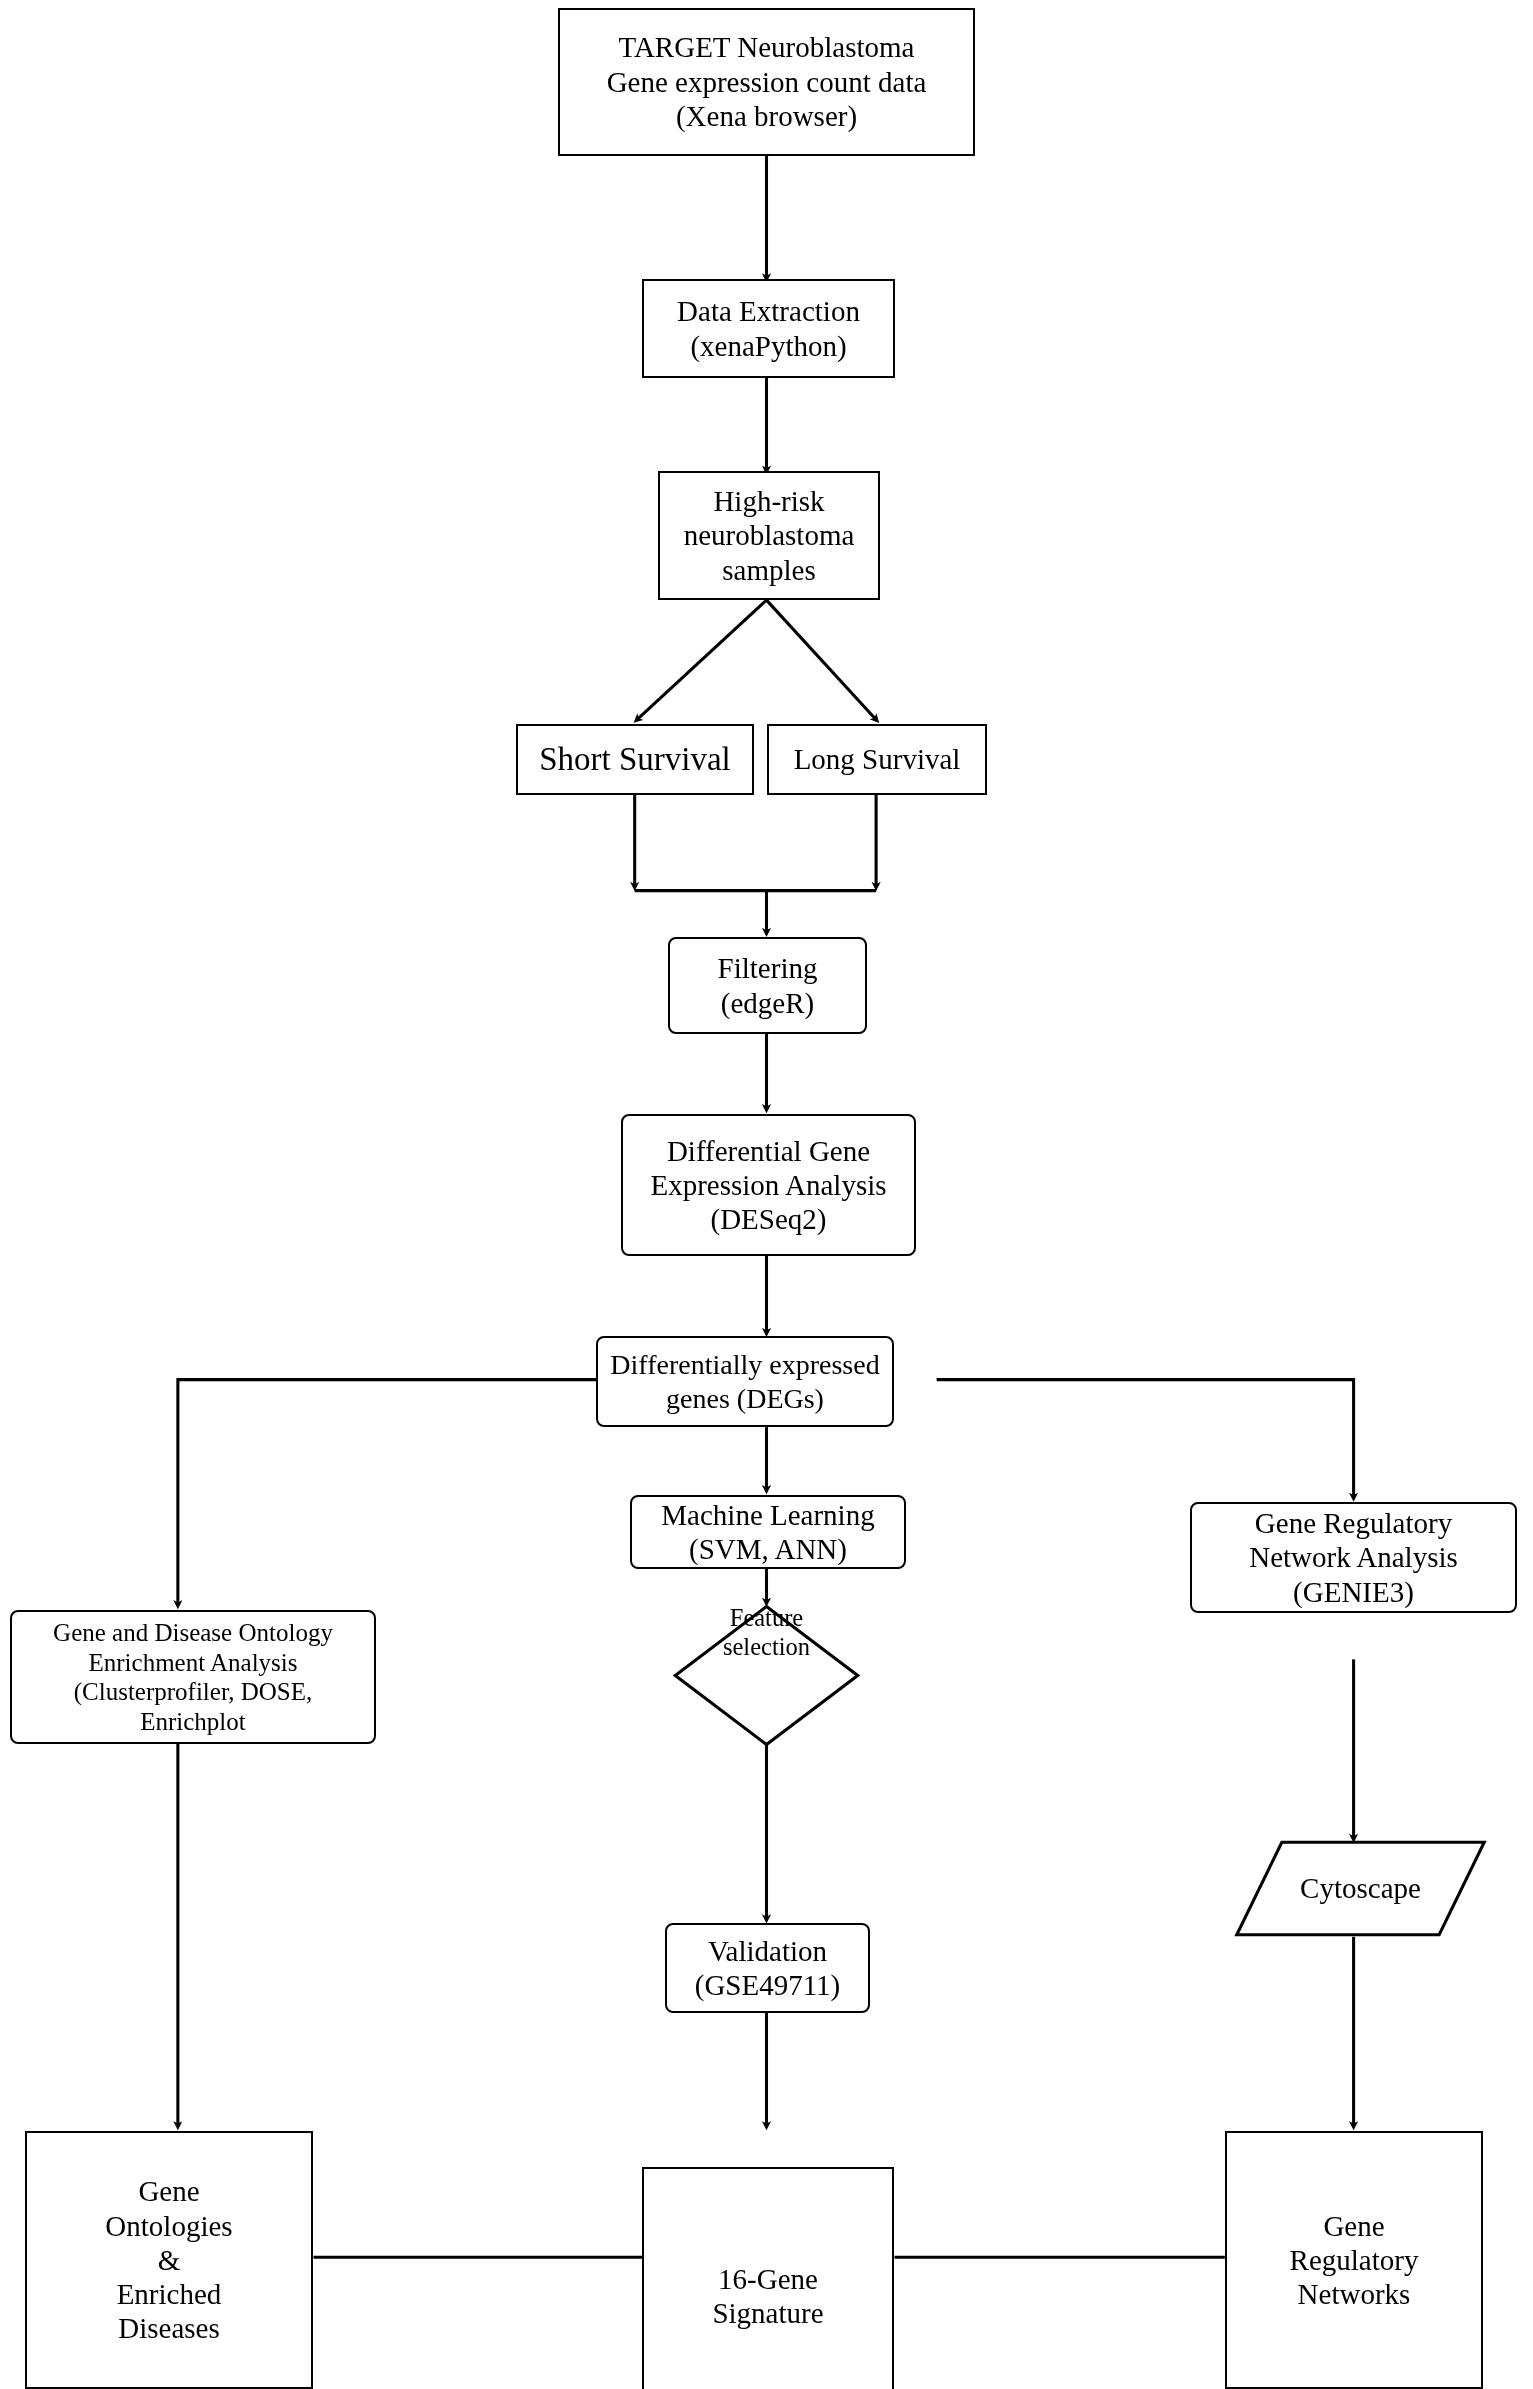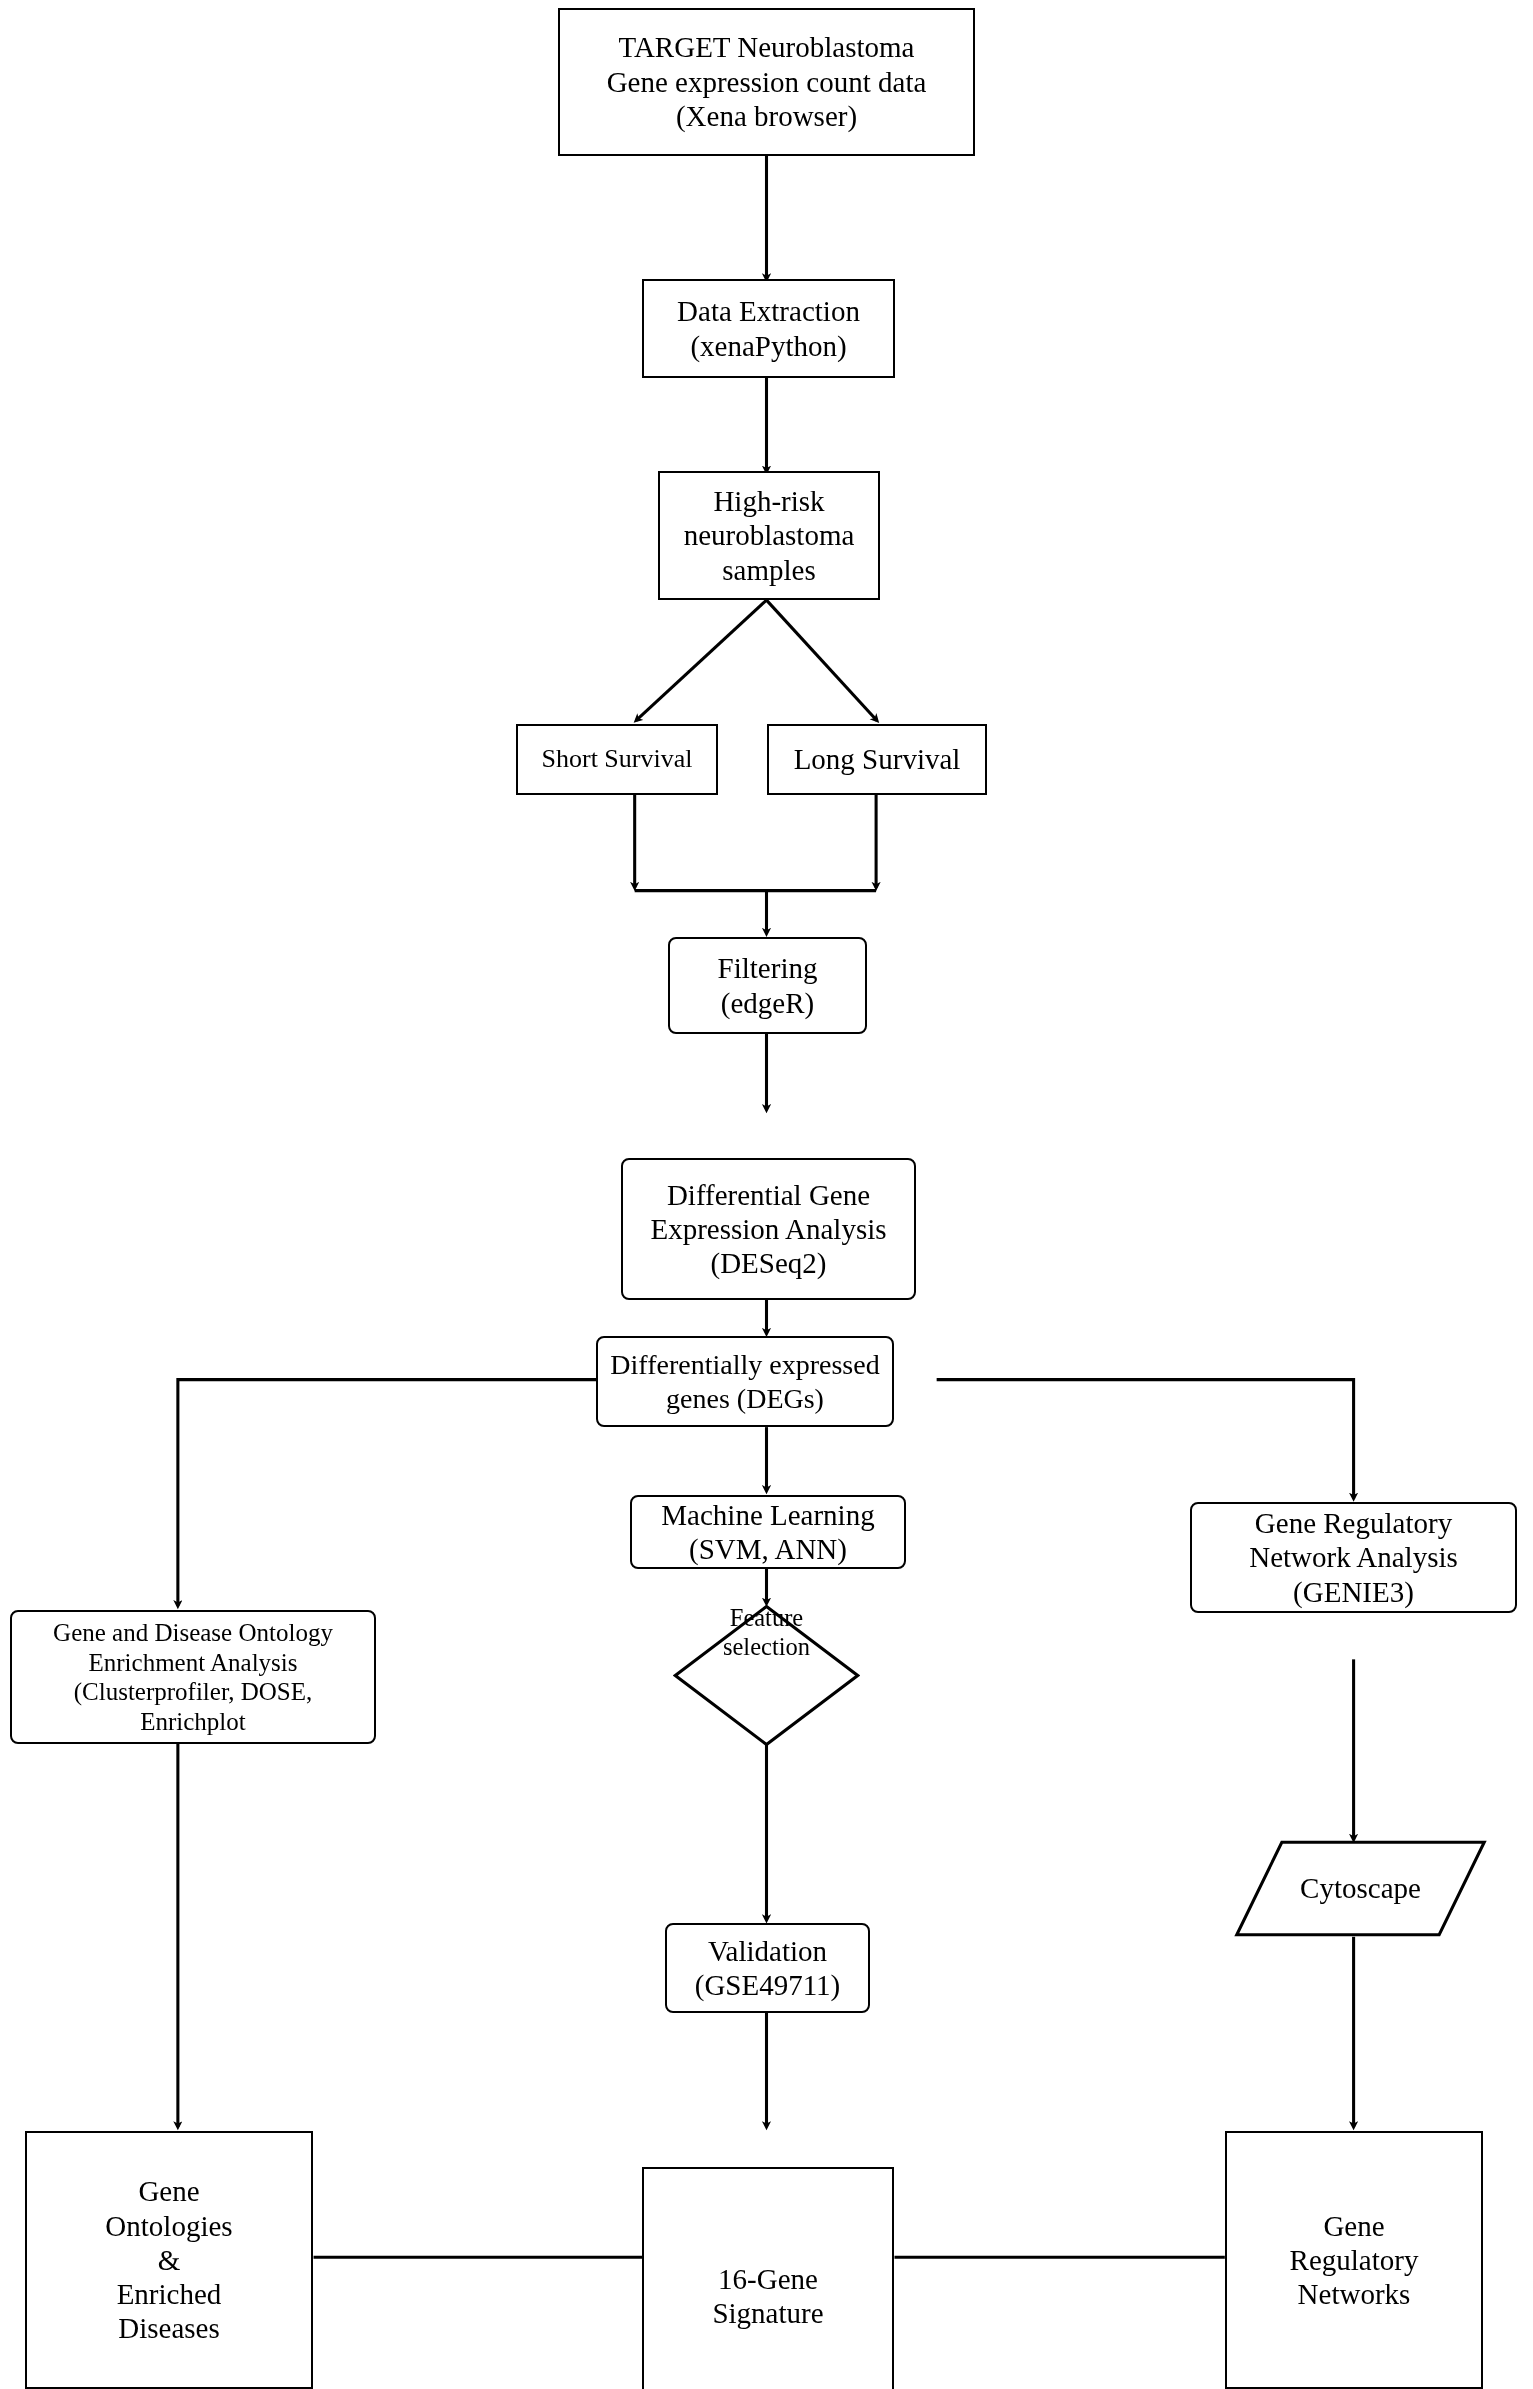--- a/index.html
+++ b/index.html
@@ -143,34 +143,34 @@
 Gene expression count data
 (Xena browser)</span>
   </div>
 
   <div class="node" style="left:658px; top:471px; width:222px; height:129px; font-size:29px;">
     <span class="txt">High-risk
 neuroblastoma
 samples</span>
   </div>
 
-  <div class="node" style="left:516px; top:724px; width:202px; height:71px; font-size:26px;">
+  <div class="node" style="left:516px; top:724px; width:238px; height:71px; font-size:33px;">
     <span class="txt">Short Survival</span>
   </div>
 
   <div class="node" style="left:767px; top:724px; width:220px; height:71px; font-size:29px;">
     <span class="txt">Long Survival</span>
   </div>
 
   <div class="node rounded" style="left:668px; top:937px; width:199px; height:97px; font-size:29px;">
     <span class="txt">Filtering
 (edgeR)</span>
   </div>
 
-  <div class="node rounded" style="left:621px; top:1114px; width:295px; height:142px; font-size:29px;margin-top:44px;">
+  <div class="node rounded" style="left:621px; top:1114px; width:295px; height:142px; font-size:29px;">
     <span class="txt">Differential Gene
 Expression Analysis
 (DESeq2)</span>
   </div>
 
   <div class="node rounded" style="left:596px; top:1336px; width:298px; height:91px; font-size:28px;">
     <span class="txt">Differentially expressed
 genes (DEGs)</span>
   </div>
 

